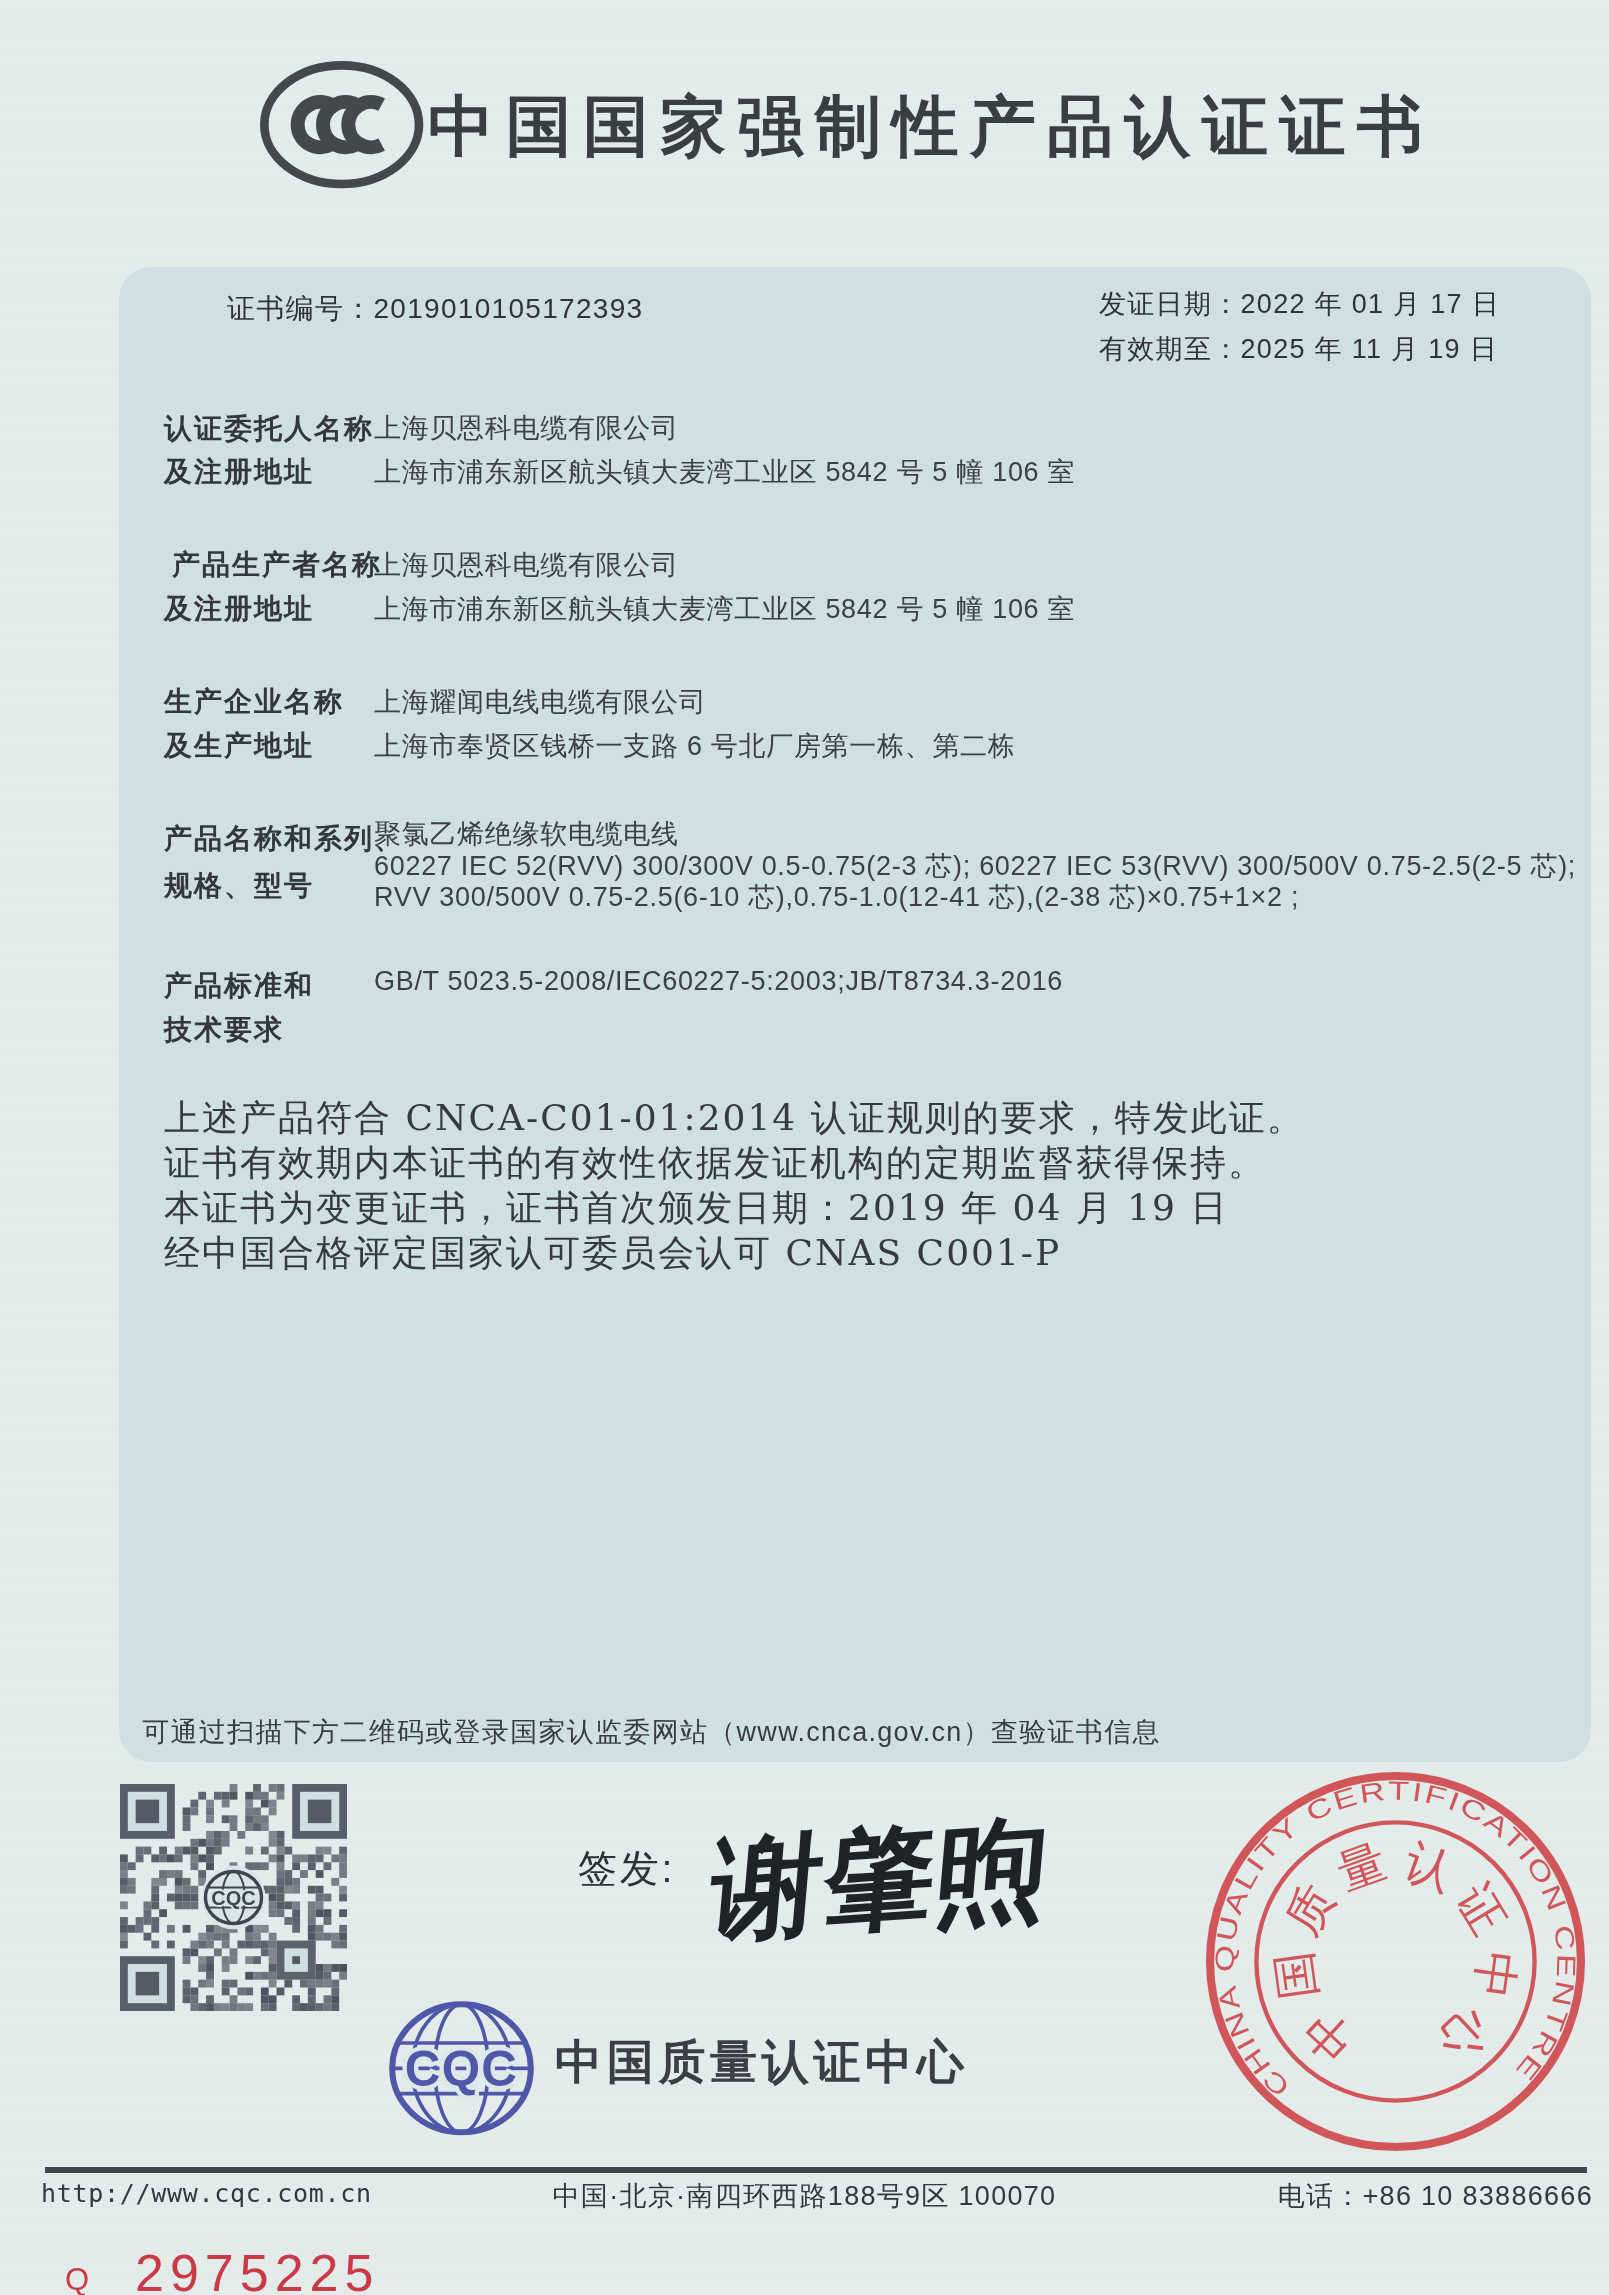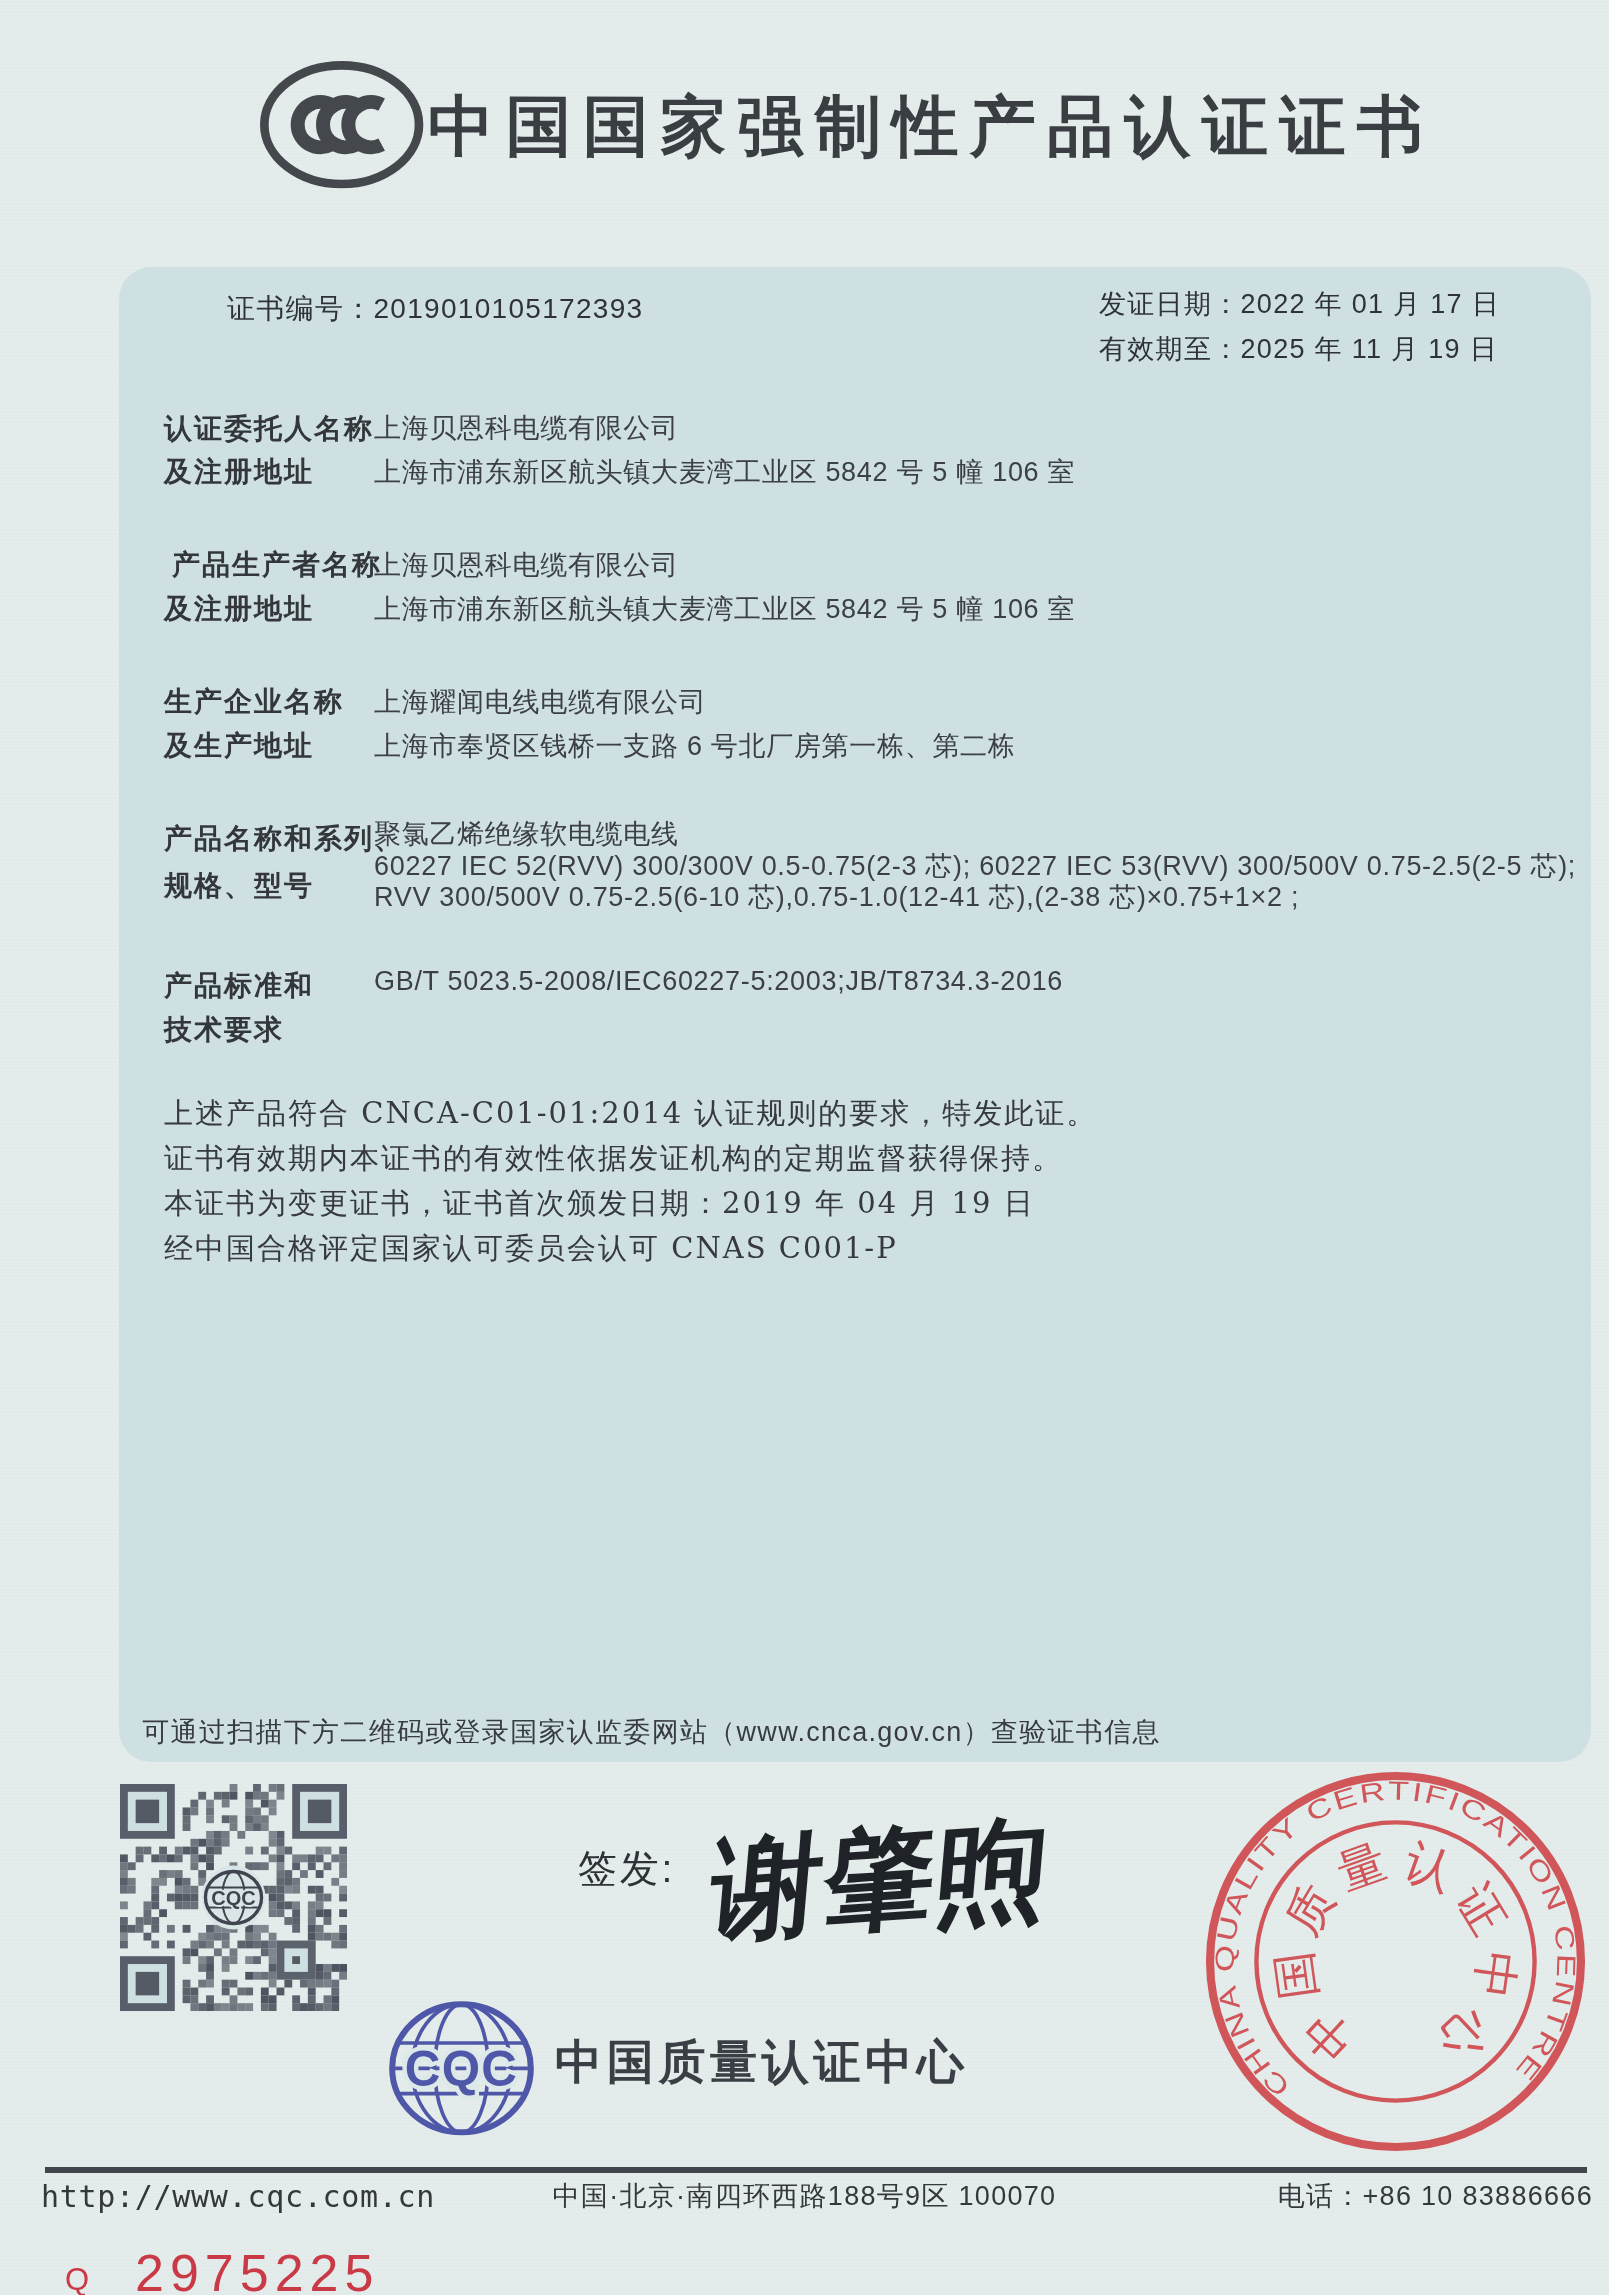--- a/index.html
+++ b/index.html
@@ -21,31 +21,31 @@
     background:#cfe0e3;border-radius:32px;
   }
   .abs{position:absolute;white-space:nowrap;}
   .title{
     font-size:66px;font-weight:700;letter-spacing:11.4px;color:#3a3e43;
   }
   .certline{font-size:28px;color:#2f3338;letter-spacing:1.3px;}
   .dateline{font-size:27px;color:#2f3338;letter-spacing:1.3px;}
   .flabel{font-size:28px;font-weight:700;color:#33373b;letter-spacing:2px;}
   .fvalue{font-size:27px;font-weight:400;color:#3c4046;letter-spacing:0.7px;}
-  .stmt{font-size:29px;color:#36393f;letter-spacing:2px;font-family:"DejaVu Serif", serif;}
+  .stmt{font-size:36px;color:#36393f;letter-spacing:2px;font-family:"DejaVu Serif", serif;}
   .hint{font-size:27px;color:#383c42;letter-spacing:1.3px;}
   .signoff{font-size:39px;color:#2e3237;letter-spacing:2.7px;}
   .signame{
     font-size:112px;font-weight:700;color:#1f2226;
     font-family:"DejaVu Serif", serif;
     transform:rotate(-4deg) skewX(-9deg);transform-origin:left bottom;
   }
   .issuer{font-size:47px;font-weight:600;color:#3b3f45;letter-spacing:4.7px;}
   .footer-rule{position:absolute;left:45px;top:2167px;width:1542px;height:6px;background:#41464d;}
-  .fwebsite{font-size:30px;color:#34383d;font-family:"DejaVu Sans Mono", monospace;letter-spacing:0.7px;}
+  .fwebsite{font-size:25px;color:#34383d;font-family:"DejaVu Sans Mono", monospace;letter-spacing:0.7px;}
   .faddr{font-size:27px;color:#34383d;letter-spacing:1.3px;}
   .fphone{font-size:27px;color:#34383d;letter-spacing:1.3px;}
   .serialQ{font-size:31px;color:#c93a46;font-weight:400;}
   .serialN{font-size:52px;color:#c93a46;font-weight:500;letter-spacing:6px;}
   svg{display:block;}
 </style>
 </head>
 <body>
 
 <div id="page">

